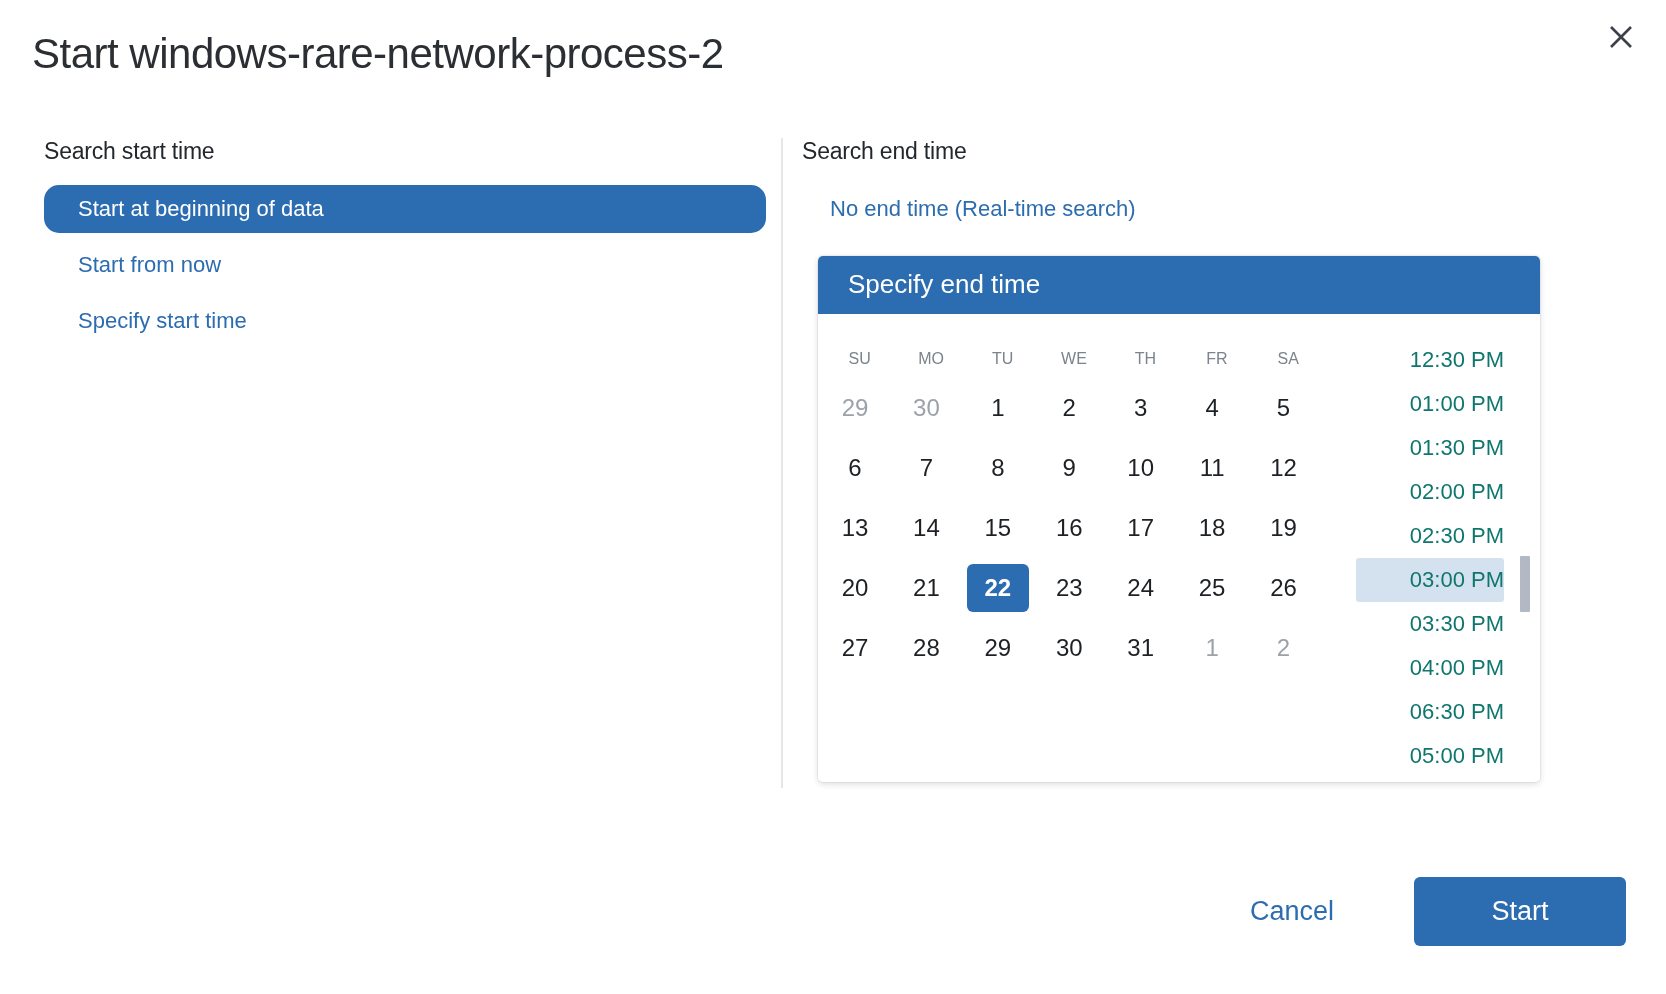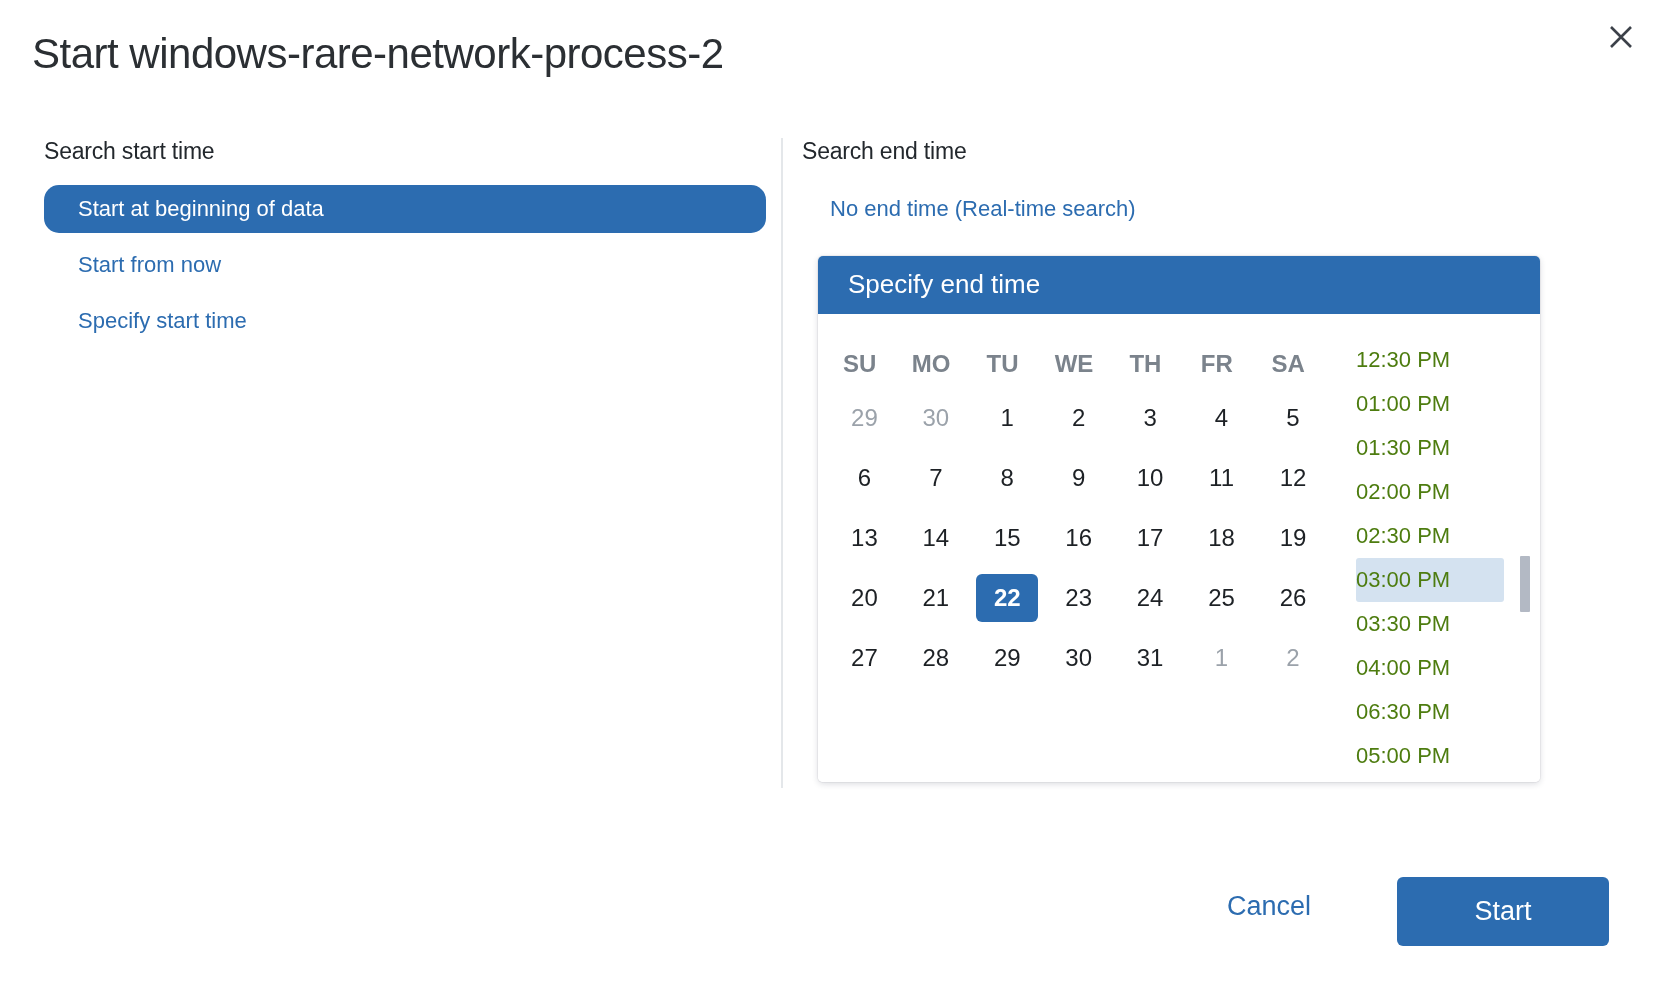--- a/index.html
+++ b/index.html
@@ -167,28 +167,28 @@
     color: #8d949c;
     margin-left: 9px;
   }
 
   table#cal-grid {
     width: 100%;
     border-collapse: collapse;
     table-layout: fixed;
   }
   table#cal-grid th {
-    font-size: 24px;
-    font-weight: bold;
+    font-size: 16px;
+    font-weight: normal;
     color: #7b838c;
     padding: 14px 0 10px 0;
     text-align: center;
   }
   table#cal-grid td {
-    text-align: right;
+    text-align: left;
     padding: 0;
     height: 60px;
     vertical-align: middle;
   }
   .day {
     display: inline-flex;
     align-items: center;
     justify-content: center;
     width: 62px;
     height: 48px;
@@ -211,22 +211,22 @@
     overflow: hidden;
     padding-top: 24px;
   }
   #time-list {
     list-style: none;
     margin: 0;
     padding: 0;
   }
   #time-list li {
     font-size: 22px;
-    color: #4d7c0f;
-    text-align: left;
+    color: #0f766e;
+    text-align: right;
     padding: 9px 0;
     margin: 0 36px 0 26px;
     border-radius: 3px;
     cursor: pointer;
     white-space: nowrap;
   }
   #time-list li.highlight { background: #d4e2f0; }
 
   #time-scrollbar-track {
     position: absolute;
@@ -242,44 +242,44 @@
     width: 10px;
     height: 56px;
     background: #b3b9c4;
     border-radius: 1px;
     cursor: pointer;
   }
 
   
   #footer {
     position: absolute;
-    right: 57px;
+    right: 40px;
     bottom: 48px;
     display: flex;
-    align-items: flex-start;
-    gap: 0px;
+    align-items: center;
+    gap: 16px;
   }
   #cancel-button {
     font-size: 27px;
     color: #2c6cb0;
     background: none;
     border: none;
     padding: 14px 34px;
     cursor: pointer;
     font-family: inherit;
   }
   #start-button {
     font-size: 27px;
     color: #ffffff;
     background: #2c6cb0;
     border: none;
     border-radius: 6px;
     padding: 19px 0;
     width: 212px;
-    margin-left: 52px;
+    margin-left: 30px;
     cursor: pointer;
     font-family: inherit;
   }
 </style>
 </head>
 <body>
 
 <button id="close-btn">
   <span>
     <svg width="30" height="30" viewBox="0 0 30 30" aria-hidden="true">

